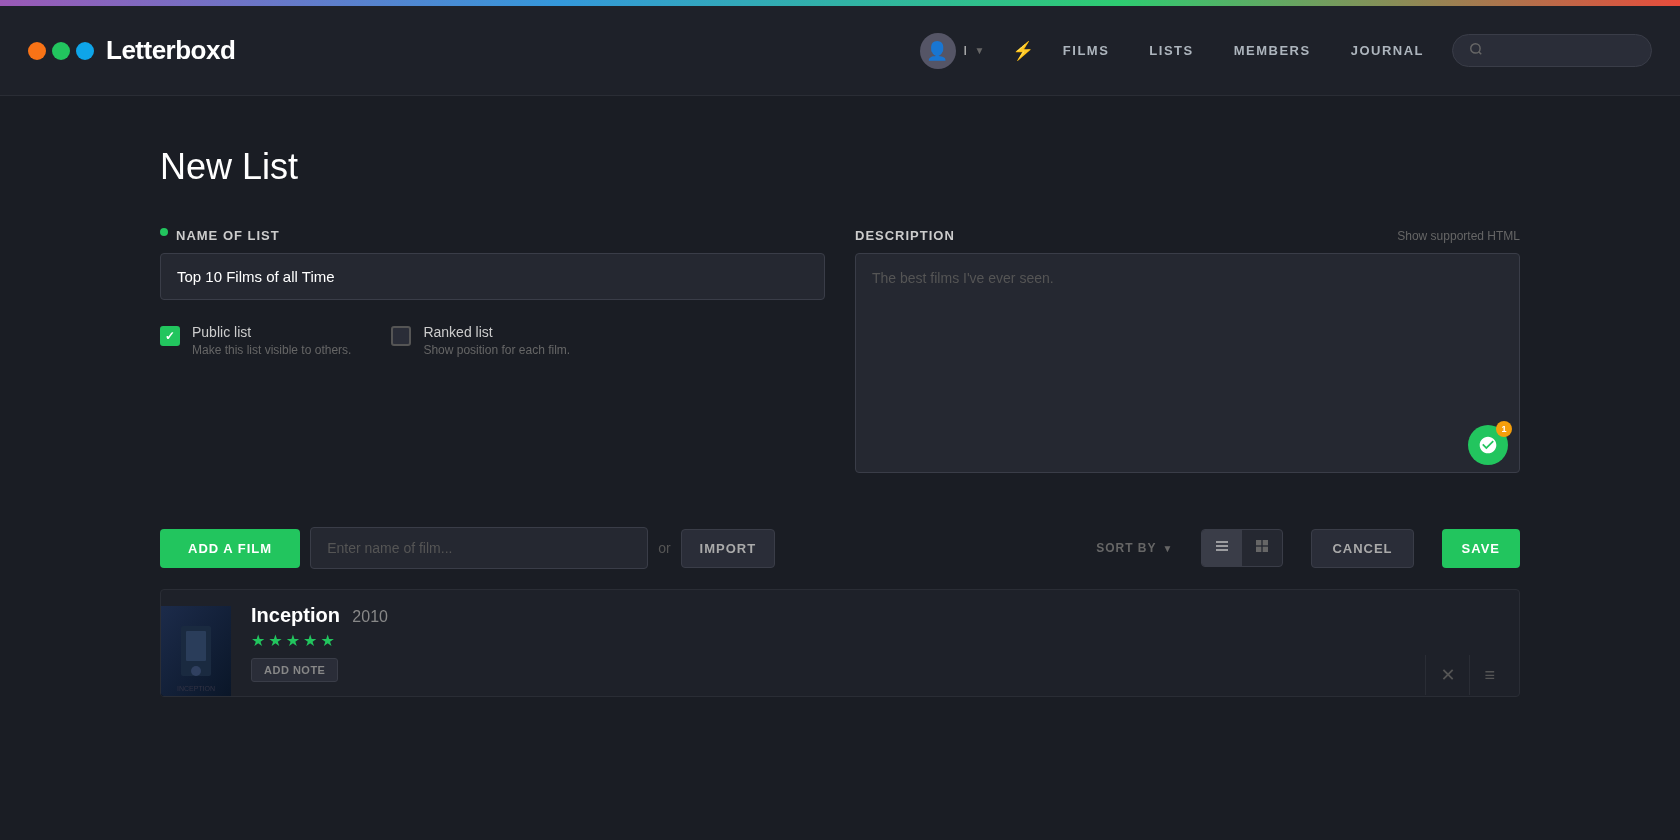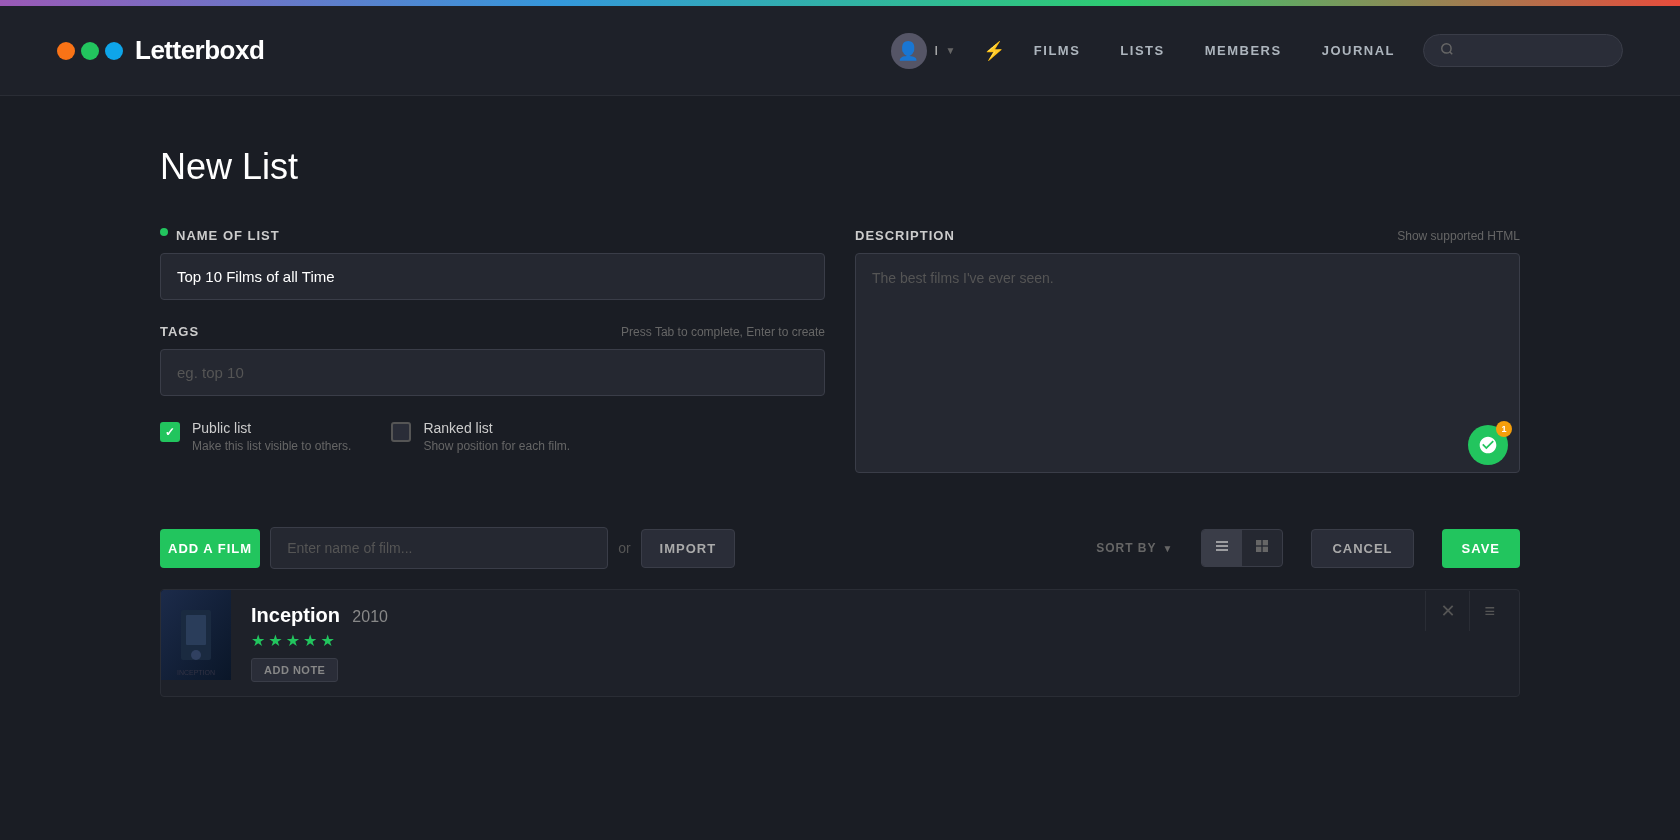--- a/index.html
+++ b/index.html
@@ -13,21 +13,21 @@
 
     
     .top-bar {
       height: 6px;
       background: linear-gradient(to right, #9b59b6, #3498db, #2ecc71, #e74c3c);
     }
 
     
     .header {
       background-color: #1e2129;
-      padding: 0 57px;
+      padding: 0 28px;
       height: 90px;
       display: flex;
       justify-content: space-between;
       border-bottom: 1px solid #2a2d35;
     }
 
     .logo-area {
       display: flex;
       align-items: center;
       gap: 12px;
@@ -337,21 +337,21 @@
       align-items: center;
       gap: 10px;
       margin-bottom: 20px;
     }
 
     .add-film-btn {
       background: #22c55e;
       color: #fff;
       border: none;
       border-radius: 4px;
-      padding: 12px 8px;
+      padding: 12px 28px;
       font-size: 13px;
       font-weight: 700;
       letter-spacing: 1px;
       text-transform: uppercase;
       cursor: pointer;
     }
 
     .film-search-input {
       background: #252831;
       border: 1px solid #3a3d48;
@@ -448,21 +448,21 @@
       font-size: 13px;
       font-weight: 700;
       letter-spacing: 1px;
       text-transform: uppercase;
       cursor: pointer;
     }
 
     
     .film-item {
       display: flex;
-      align-items: flex-start;
+      align-items: flex-end;
       background: #1e2129;
       border: 1px solid #2a2d35;
       border-radius: 4px;
       overflow: hidden;
     }
 
     .film-poster {
       width: 70px;
       height: 90px;
       background: #111;
@@ -595,27 +595,20 @@
 
     <div class="form-left">
       <div class="field-group">
         <div class="field-label">
           <span class="label-dot"></span>
           <span>Name of list</span>
         </div>
         <input type="text" class="field-input" value="Top 10 Films of all Time" style="">
       </div>
 
-      <div class="field-group">
-        <div class="tags-row">
-          <span style="font-size:13px; font-weight:600; color:#ccc; text-transform:uppercase; letter-spacing:1px;">Tags</span>
-          <span class="tags-hint">Press Tab to complete, Enter to create</span>
-        </div>
-        <input type="text" class="field-input" placeholder="eg. top 10" style="">
-      </div>
 
       <div class="checkboxes-row">
         <div class="checkbox-group">
           <div class="checkbox-control">
             <span class="checkmark">✓</span>
           </div>
           <div class="checkbox-text">
             <span class="checkbox-title">Public list</span>
             <span class="checkbox-desc">Make this list visible to others.</span>
           </div>

